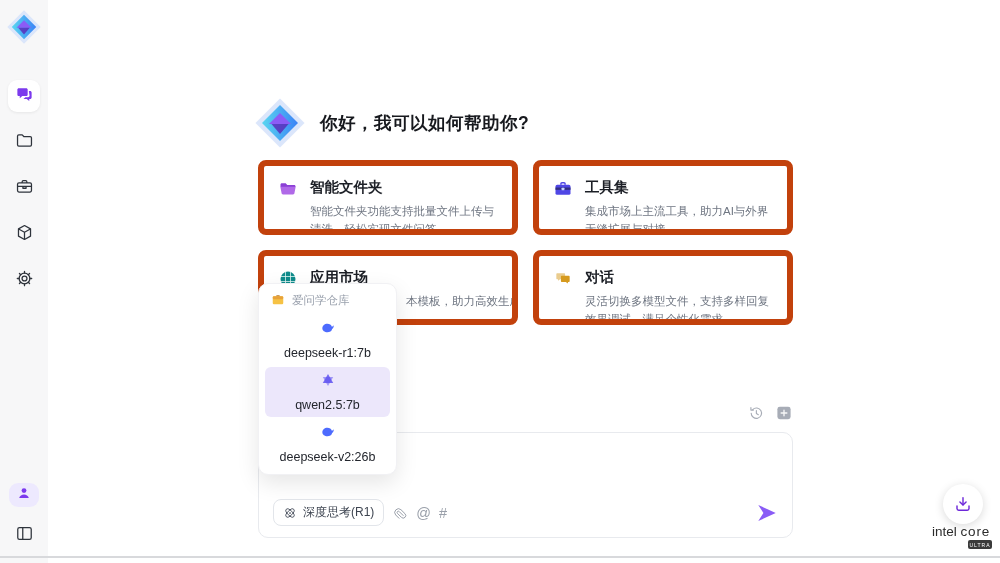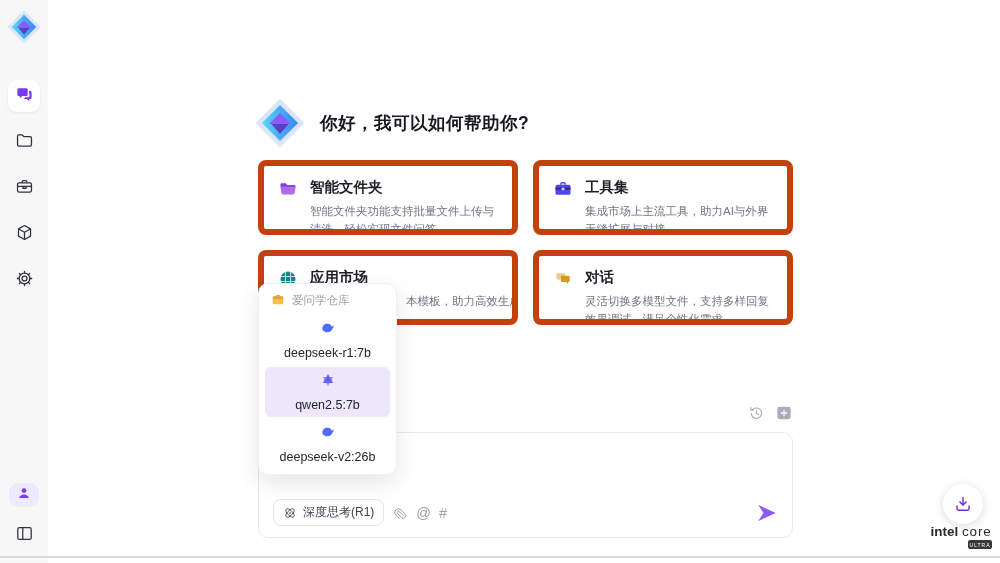--- a/index.html
+++ b/index.html
@@ -74,21 +74,21 @@
   .send-btn { margin-left:auto; width:22px; height:22px; cursor:pointer; }
   .send-btn svg { width:22px; height:22px; }
 
   
   .fab { position:absolute; left:943px; top:484px; width:40px; height:40px; border-radius:50%;
          background:#fff; box-shadow:0 2px 10px rgba(0,0,0,.15); display:flex;
          align-items:center; justify-content:center; cursor:pointer; }
   .fab svg { width:20px; height:20px; }
   .intel { position:absolute; left:924px; top:524px; width:74px; text-align:center; }
   .intel-line { font-size:13.5px; color:#2b2b2b; white-space:nowrap; }
-  .intel-word { font-weight:700; }
+  .intel-word { font-weight:400; }
   .core-word { font-weight:300; letter-spacing:.8px; }
   .ultra-badge { display:block; margin:1px 0 0 44px; width:24px; background:#3a3a3a; color:#fff;
                  font-size:5px; letter-spacing:1px; text-align:center; padding:1.5px 0;
                  border-radius:2px; }
   .bottom-edge { position:absolute; left:0; top:556px; width:1000px; height:2px; background:#d8d9dc; }
 </style>
 </head>
 <body>
 
 <div class="stage">

